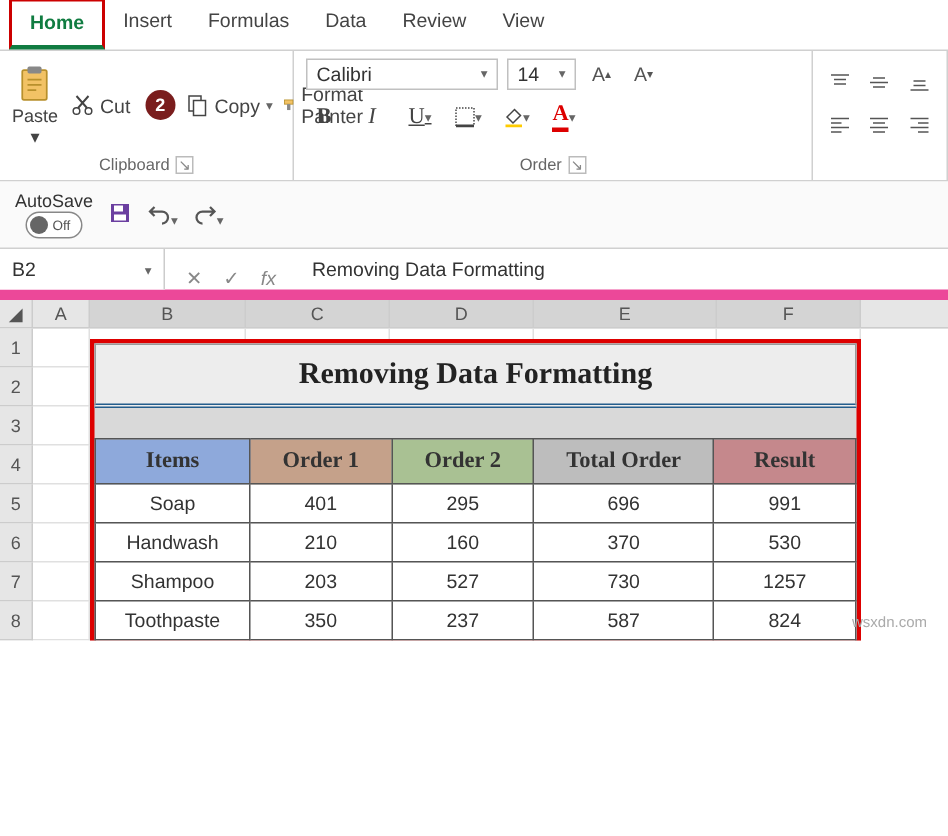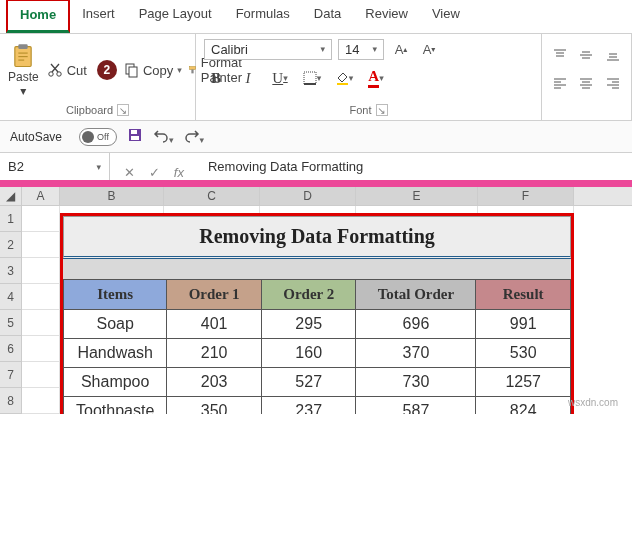--- a/index.html
+++ b/index.html
@@ -26,21 +26,21 @@
 .font-family-box { width: 128px; }
 .font-size-box { width: 46px; }
 .btn-sm { width: 22px; height: 22px; display: inline-flex; align-items: center; justify-content: center; cursor: pointer; color: #555; font-size: 13px; }
 .fmt-btn { width: 24px; height: 24px; display: inline-flex; align-items: center; justify-content: center; cursor: pointer; font-family: "Times New Roman", serif; font-size: 15px; color: #444; }
 .fmt-btn.bold { font-weight: bold; }
 .fmt-btn.italic { font-style: italic; }
 .fmt-btn.underline { text-decoration: underline; }
 .align-group { width: 90px; padding-top: 10px; }
 .align-row { display: flex; gap: 6px; margin-bottom: 6px; justify-content:center;}
 .qat { display: flex; align-items: center; gap: 10px; padding: 6px 10px; border-bottom: 1px solid #d0d0d0; background: #fafafa; }
-.autosave-toggle { display: flex; align-items: center; gap: 17px; font-size: 12px; }
+.autosave-toggle { display: flex; align-items: center; gap: 0; font-size: 12px; flex-direction: column; }
 .toggle { width: 38px; height: 18px; border: 1px solid #888; border-radius: 10px; display: inline-flex; align-items: center; padding: 0 2px; background: #fff; }
 .toggle-knob { width: 12px; height: 12px; border-radius: 50%; background: #666; }
 .toggle-label { font-size: 9px; color: #555; margin-left: 3px; }
 .qat-btn { cursor: pointer; color: #555; }
 .namebox-row { display: flex; align-items: flex-end; border-bottom: 7px solid #ec4899; background: #fff; }
 .namebox { width: 110px; border-right: 1px solid #ccc; padding: 6px 8px; background: #fff; display:flex; align-items:center; justify-content:space-between;}
 .fb-icons { display: flex; gap: 14px; padding: 0 14px; color: #888; }
 .fb-input { flex: 1; padding: 6px 10px; color: #333; }
 .sheet { position: relative; }
 .col-headers { display: grid; grid-template-columns: 22px 38px 104px 96px 96px 122px 96px; background: #e6e6e6; border-bottom: 1px solid #ccc; }
@@ -51,33 +51,32 @@
 .cell { border-right: 1px solid #e0e0e0; border-bottom: 1px solid #e0e0e0; }
 .data-area { position: absolute; left: 60px; top: 26px; width: 514px; border: 3px solid #d00; background: #d9d9d9; }
 .title-cell { background: #ededed; border: 1px solid #999; border-bottom: 3px double #245d8c; text-align: center; font-family: Georgia, serif; font-size: 20px; font-weight: bold; color: #222; padding: 8px 0; }
 .data-table { width: 100%; border-collapse: collapse; margin-top: 20px; }
 .data-table th { border: 1px solid #555; padding: 6px 0; font-family: Georgia, serif; font-size: 15px; font-weight: bold; text-align: center; }
 .th-items { background: #8ea9db; width: 104px; }
 .th-o1 { background: #c5a18a; width: 96px; }
 .th-o2 { background: #a9c193; width: 96px; }
 .th-tot { background: #bdbdbd; width: 122px; }
 .th-res { background: #c5888c; width: 96px; }
-.data-table td { border: 1px solid #555; padding: 5px 0; text-align: center; font-size: 16px; background: #fff; }
+.data-table td { border: 1px solid #555; padding: 5px 0; text-align: center; font-size: 13px; background: #fff; }
 .badge-1 { position:absolute; left:34px; top:286px; width:22px; height:22px; border-radius:50%; background:#7a1d1d; color:#fff; font-weight:bold; display:flex; align-items:center; justify-content:center; font-size:12px; z-index:5;}
 .watermark { position:absolute; right:14px; bottom:6px; font-size:10px; color:#aaa; }
 .chev { font-size:9px; color:#666; }
 .dialog-launcher { font-size:10px; color:#888; border:1px solid #bbb; width:12px; height:12px; display:inline-flex; align-items:center; justify-content:center;}
 </style>
 </head>
 <body>
 
 <div class="menubar">
   <div class="menu-item active">Home</div>
   <div class="menu-item">Insert</div>
-  <div class="menu-item">Page Layout</div>
   <div class="menu-item">Formulas</div>
   <div class="menu-item">Data</div>
   <div class="menu-item">Review</div>
   <div class="menu-item">View</div>
 </div>
 
 <div class="ribbon">
 
   <div class="ribbon-group clipboard-group">
     <div class="clip-row">
@@ -155,21 +154,21 @@
             <rect x="2" y="12" width="11" height="2" fill="#ffcc00"></rect>
           </svg>
           <span class="chev">▾</span>
         </div>
       <div class="fmt-btn">
           <span style="border-bottom:3px solid #d00; color:#d00; font-weight:bold;">A</span>
           <span class="chev">▾</span>
         </div>
     </div>
     <div class="ribbon-group-name">
-        <span>Font</span> 
+        <span>Order</span> 
         <span class="dialog-launcher">↘</span>
       </div>
   </div>
 
   <div class="ribbon-group align-group">
     <div class="align-row">
       <div class="btn-sm">
           <svg width="14" height="14">
             <line x1="1" y1="2" x2="13" y2="2" stroke="#555"></line>
             <line x1="3" y1="5" x2="11" y2="5" stroke="#555"></line>

